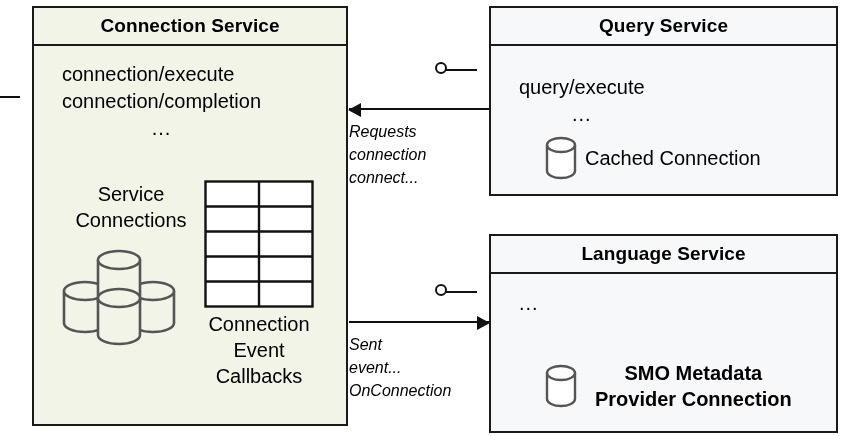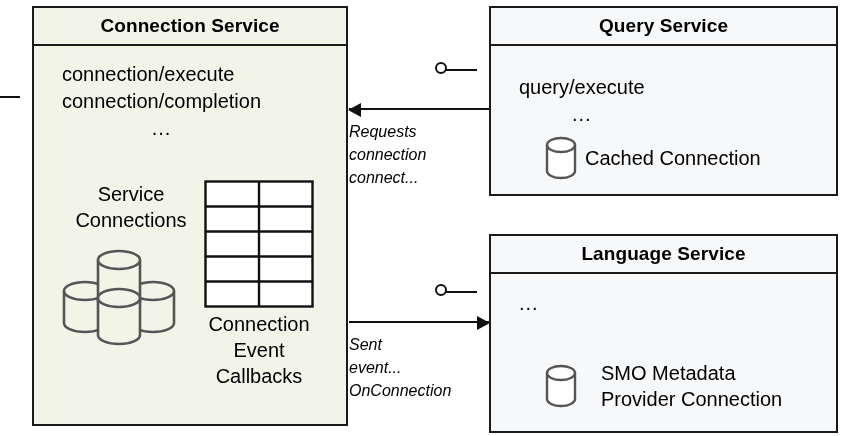--- a/index.html
+++ b/index.html
@@ -202,21 +202,21 @@
 
       <div class="inline-item" style="left:52px;top:86px;">
         <span>
           <svg width="36" height="48" viewBox="0 0 36 48">
             <g fill="#ffffff" stroke="#555" stroke-width="2.4">
               <path d="M4 11 v26 a14 7 0 0 0 28 0 v-26"></path>
               <ellipse cx="18" cy="11" rx="14" ry="7"></ellipse>
             </g>
           </svg>
         </span>
-        <span style="margin-left:22px;">
+        <span style="margin-left:16px;text-align:center;font-weight:bold;">
           <span class="inline-label" style="display:block;">SMO Metadata</span>
           <span class="inline-label" style="display:block;">Provider Connection</span>
         </span>
       </div>
     </div>
   </div>
 
   <div class="lollipop" style="left:491px;top:291px;">
     <div class="lolli-stem" style="width:36px;left:-50px;"></div>
     <div class="lolli-ball" style="left:-56px;"></div>

